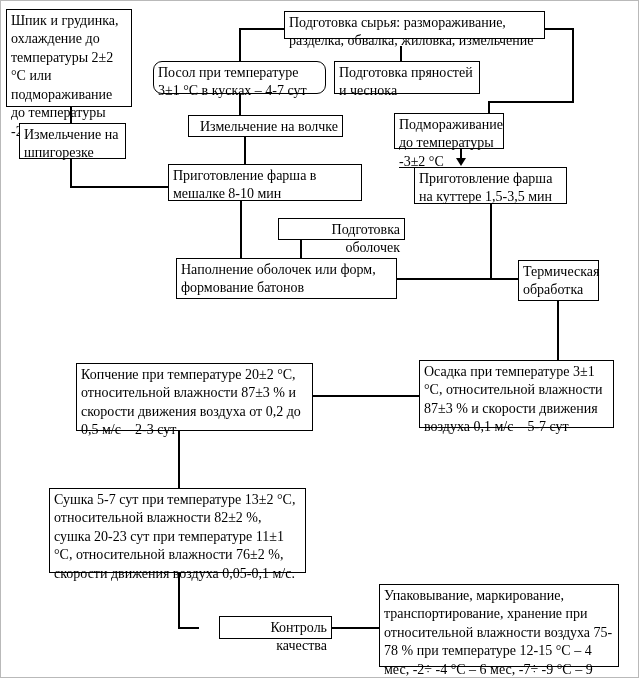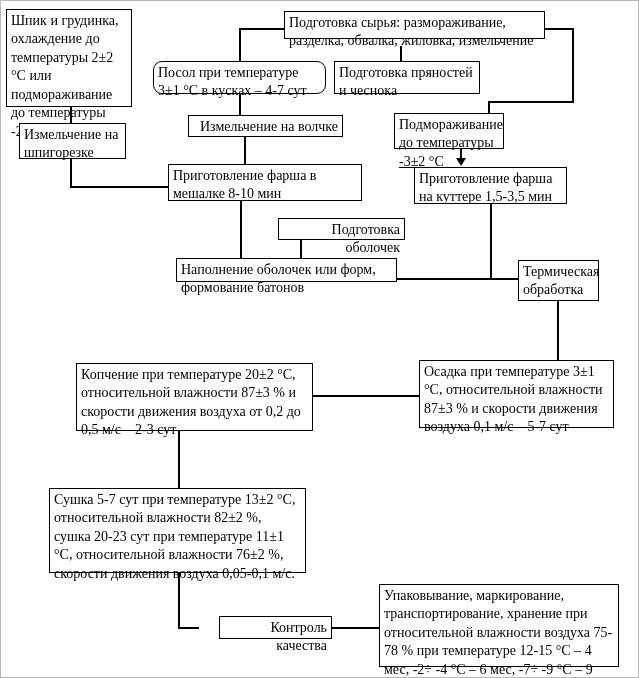--- a/index.html
+++ b/index.html
@@ -67,21 +67,21 @@
   <div class="node" style="left:393px;top:112px;width:110px;height:36px;">
     <span>Подмораживание до температуры </span><span class="u">-3±2 °С</span>
   </div>
 
   <div class="node" style="left:167px;top:163px;width:194px;height:37px;">Приготовление фарша в мешалке 8-10 мин</div>
 
   <div class="node" style="left:413px;top:166px;width:153px;height:37px;">Приготовление фарша на куттере 1,5-3,5 мин</div>
 
   <div class="node center" style="left:257px;top:217px;width:127px;height:22px;">Подготовка оболочек</div>
 
-  <div class="node" style="left:175px;top:257px;width:221px;height:24px;">Наполнение оболочек или форм, формование батонов</div>
+  <div class="node" style="left:175px;top:257px;width:221px;height:41px;">Наполнение оболочек или форм, формование батонов</div>
 
   <div class="node" style="left:517px;top:259px;width:81px;height:41px;">Термическая обработка</div>
 
   <div class="node" style="left:75px;top:362px;width:237px;height:68px;">Копчение при температуре 20±2 °С, относительной влажности 87±3 % и скорости движения воздуха от 0,2 до 0,5 м/с – 2-3 сут</div>
 
   <div class="node" style="left:418px;top:359px;width:195px;height:68px;">Осадка при температуре 3±1 °С, относительной влажности 87±3 % и скорости движения воздуха 0,1 м/с – 5-7 сут</div>
 
   <div class="node" style="left:48px;top:487px;width:257px;height:85px;">Сушка 5-7 сут при температуре 13±2 °С, относительной влажности 82±2 %, сушка 20-23 сут при температуре 11±1 °С, относительной влажности 76±2 %, скорости движения воздуха 0,05-0,1 м/с.</div>
 
   <div class="node center" style="left:198px;top:615px;width:113px;height:23px;">Контроль качества</div>

